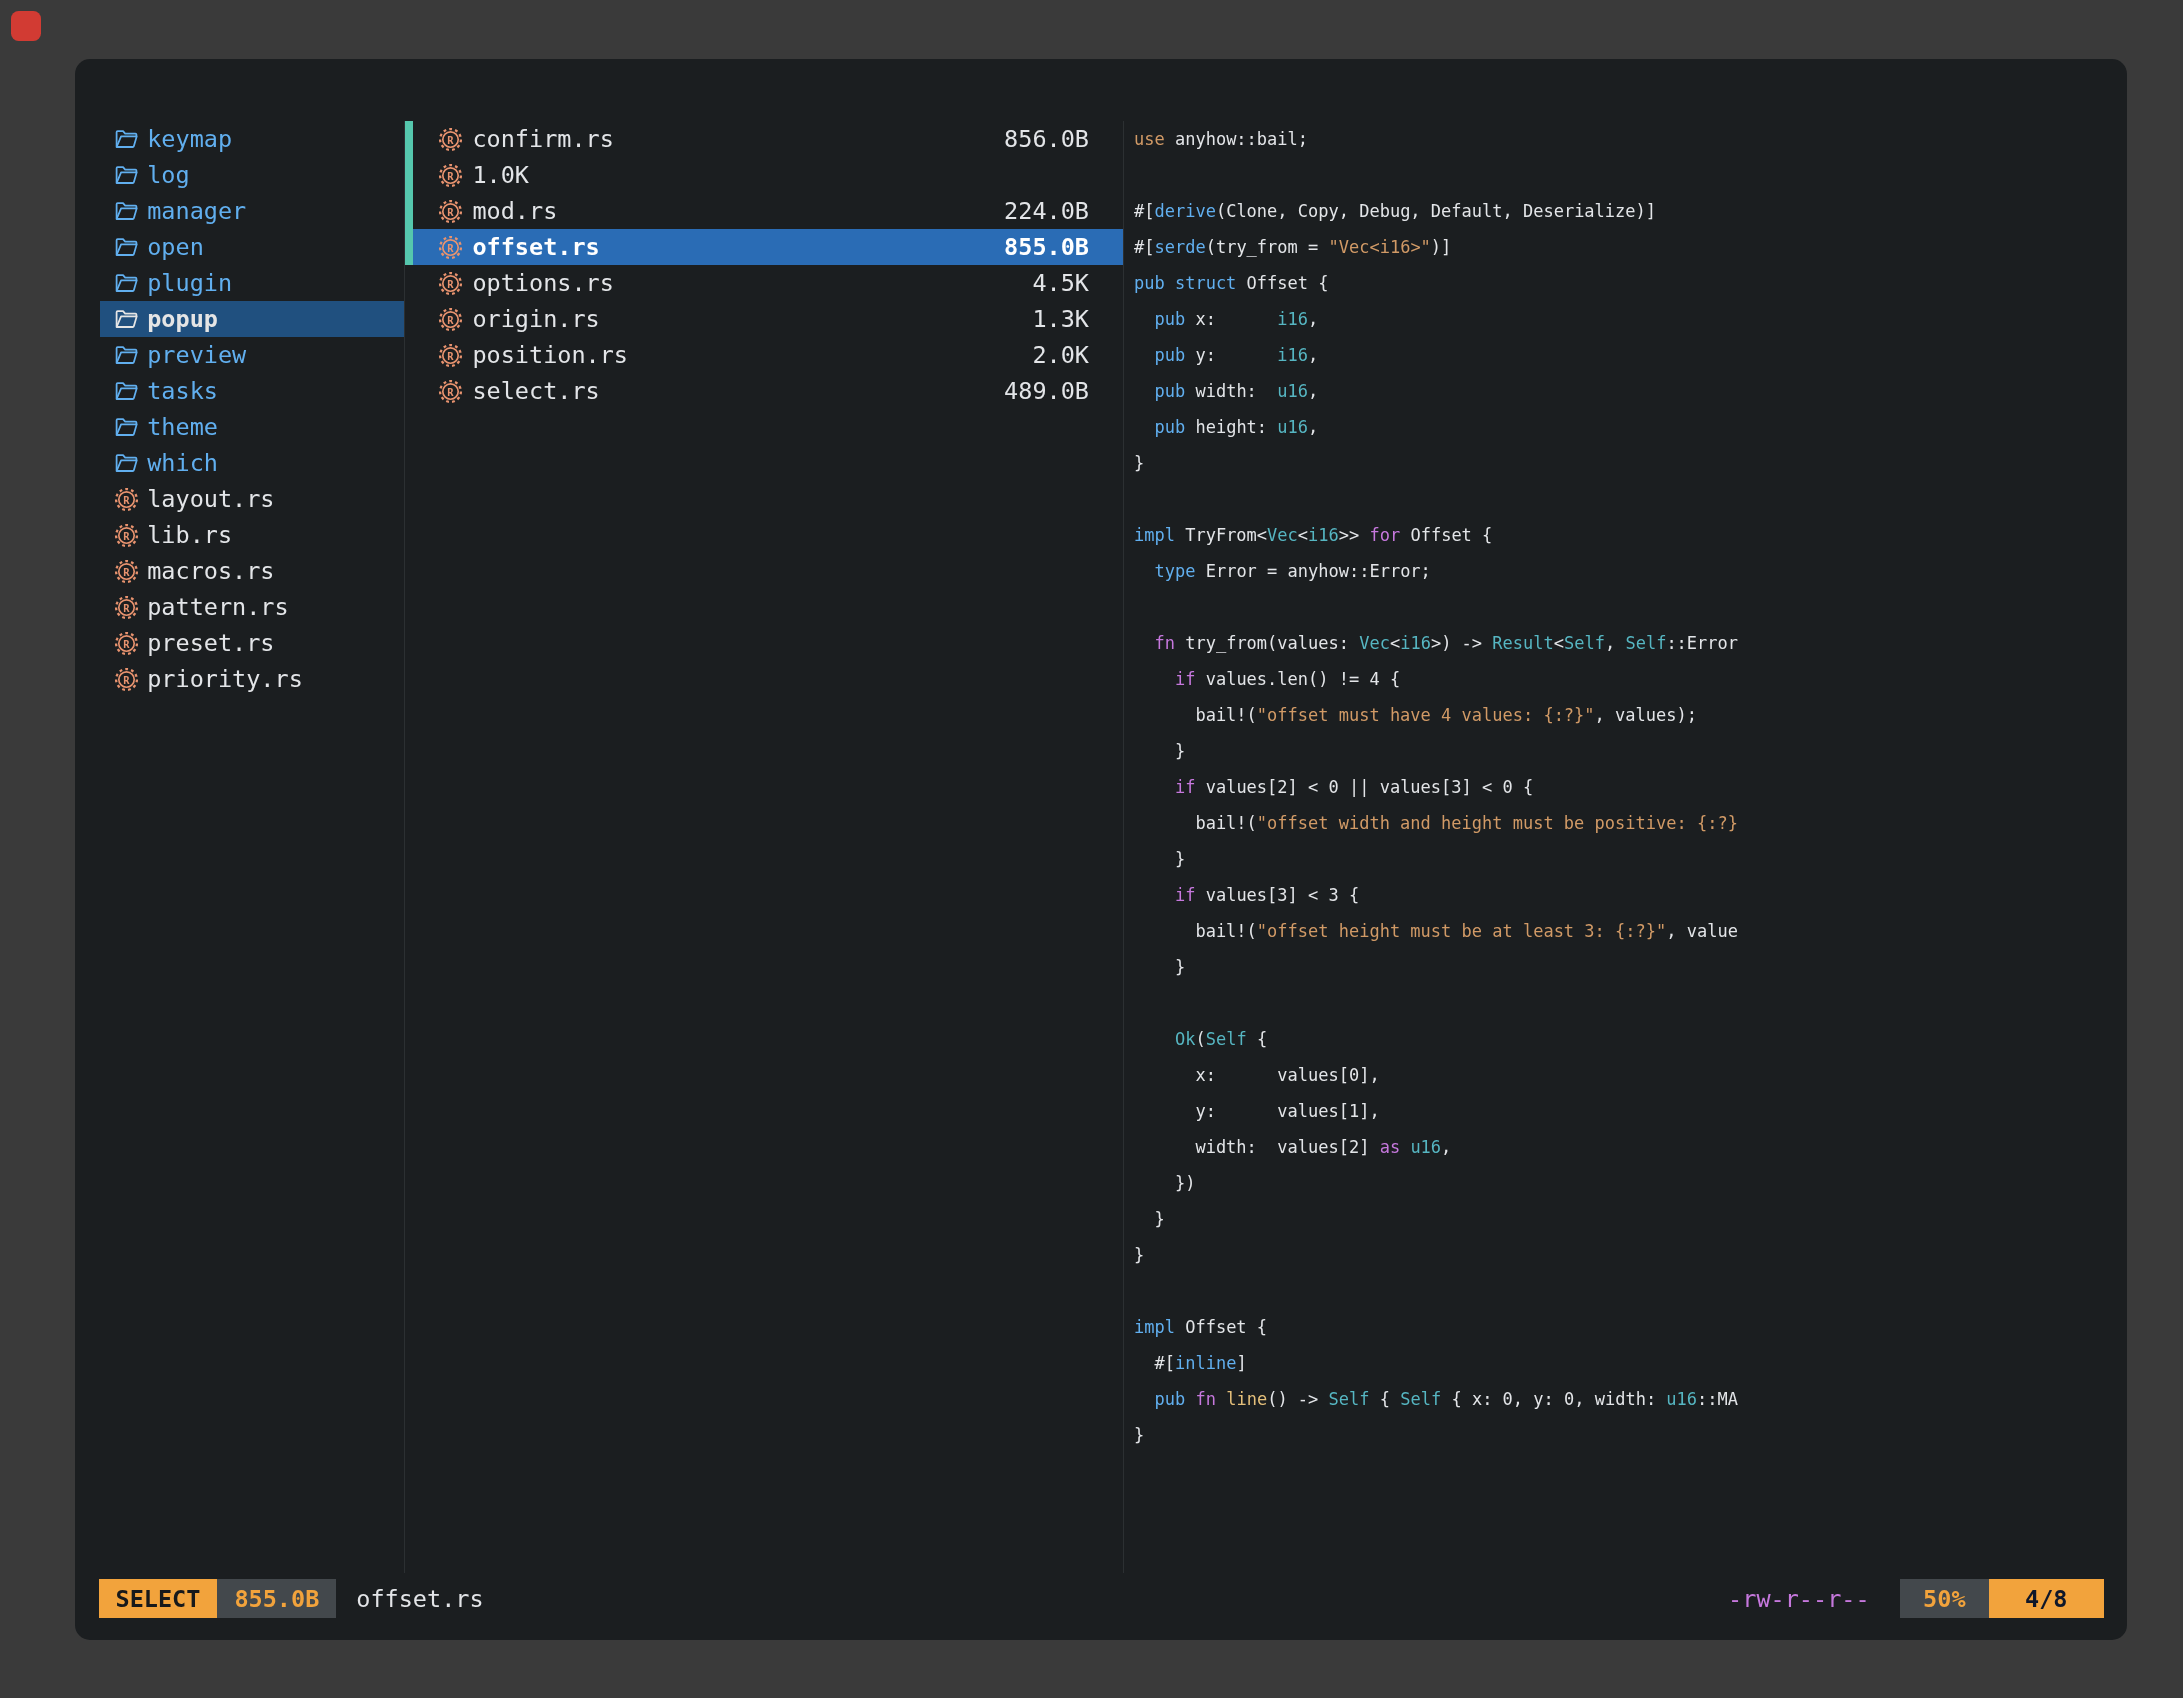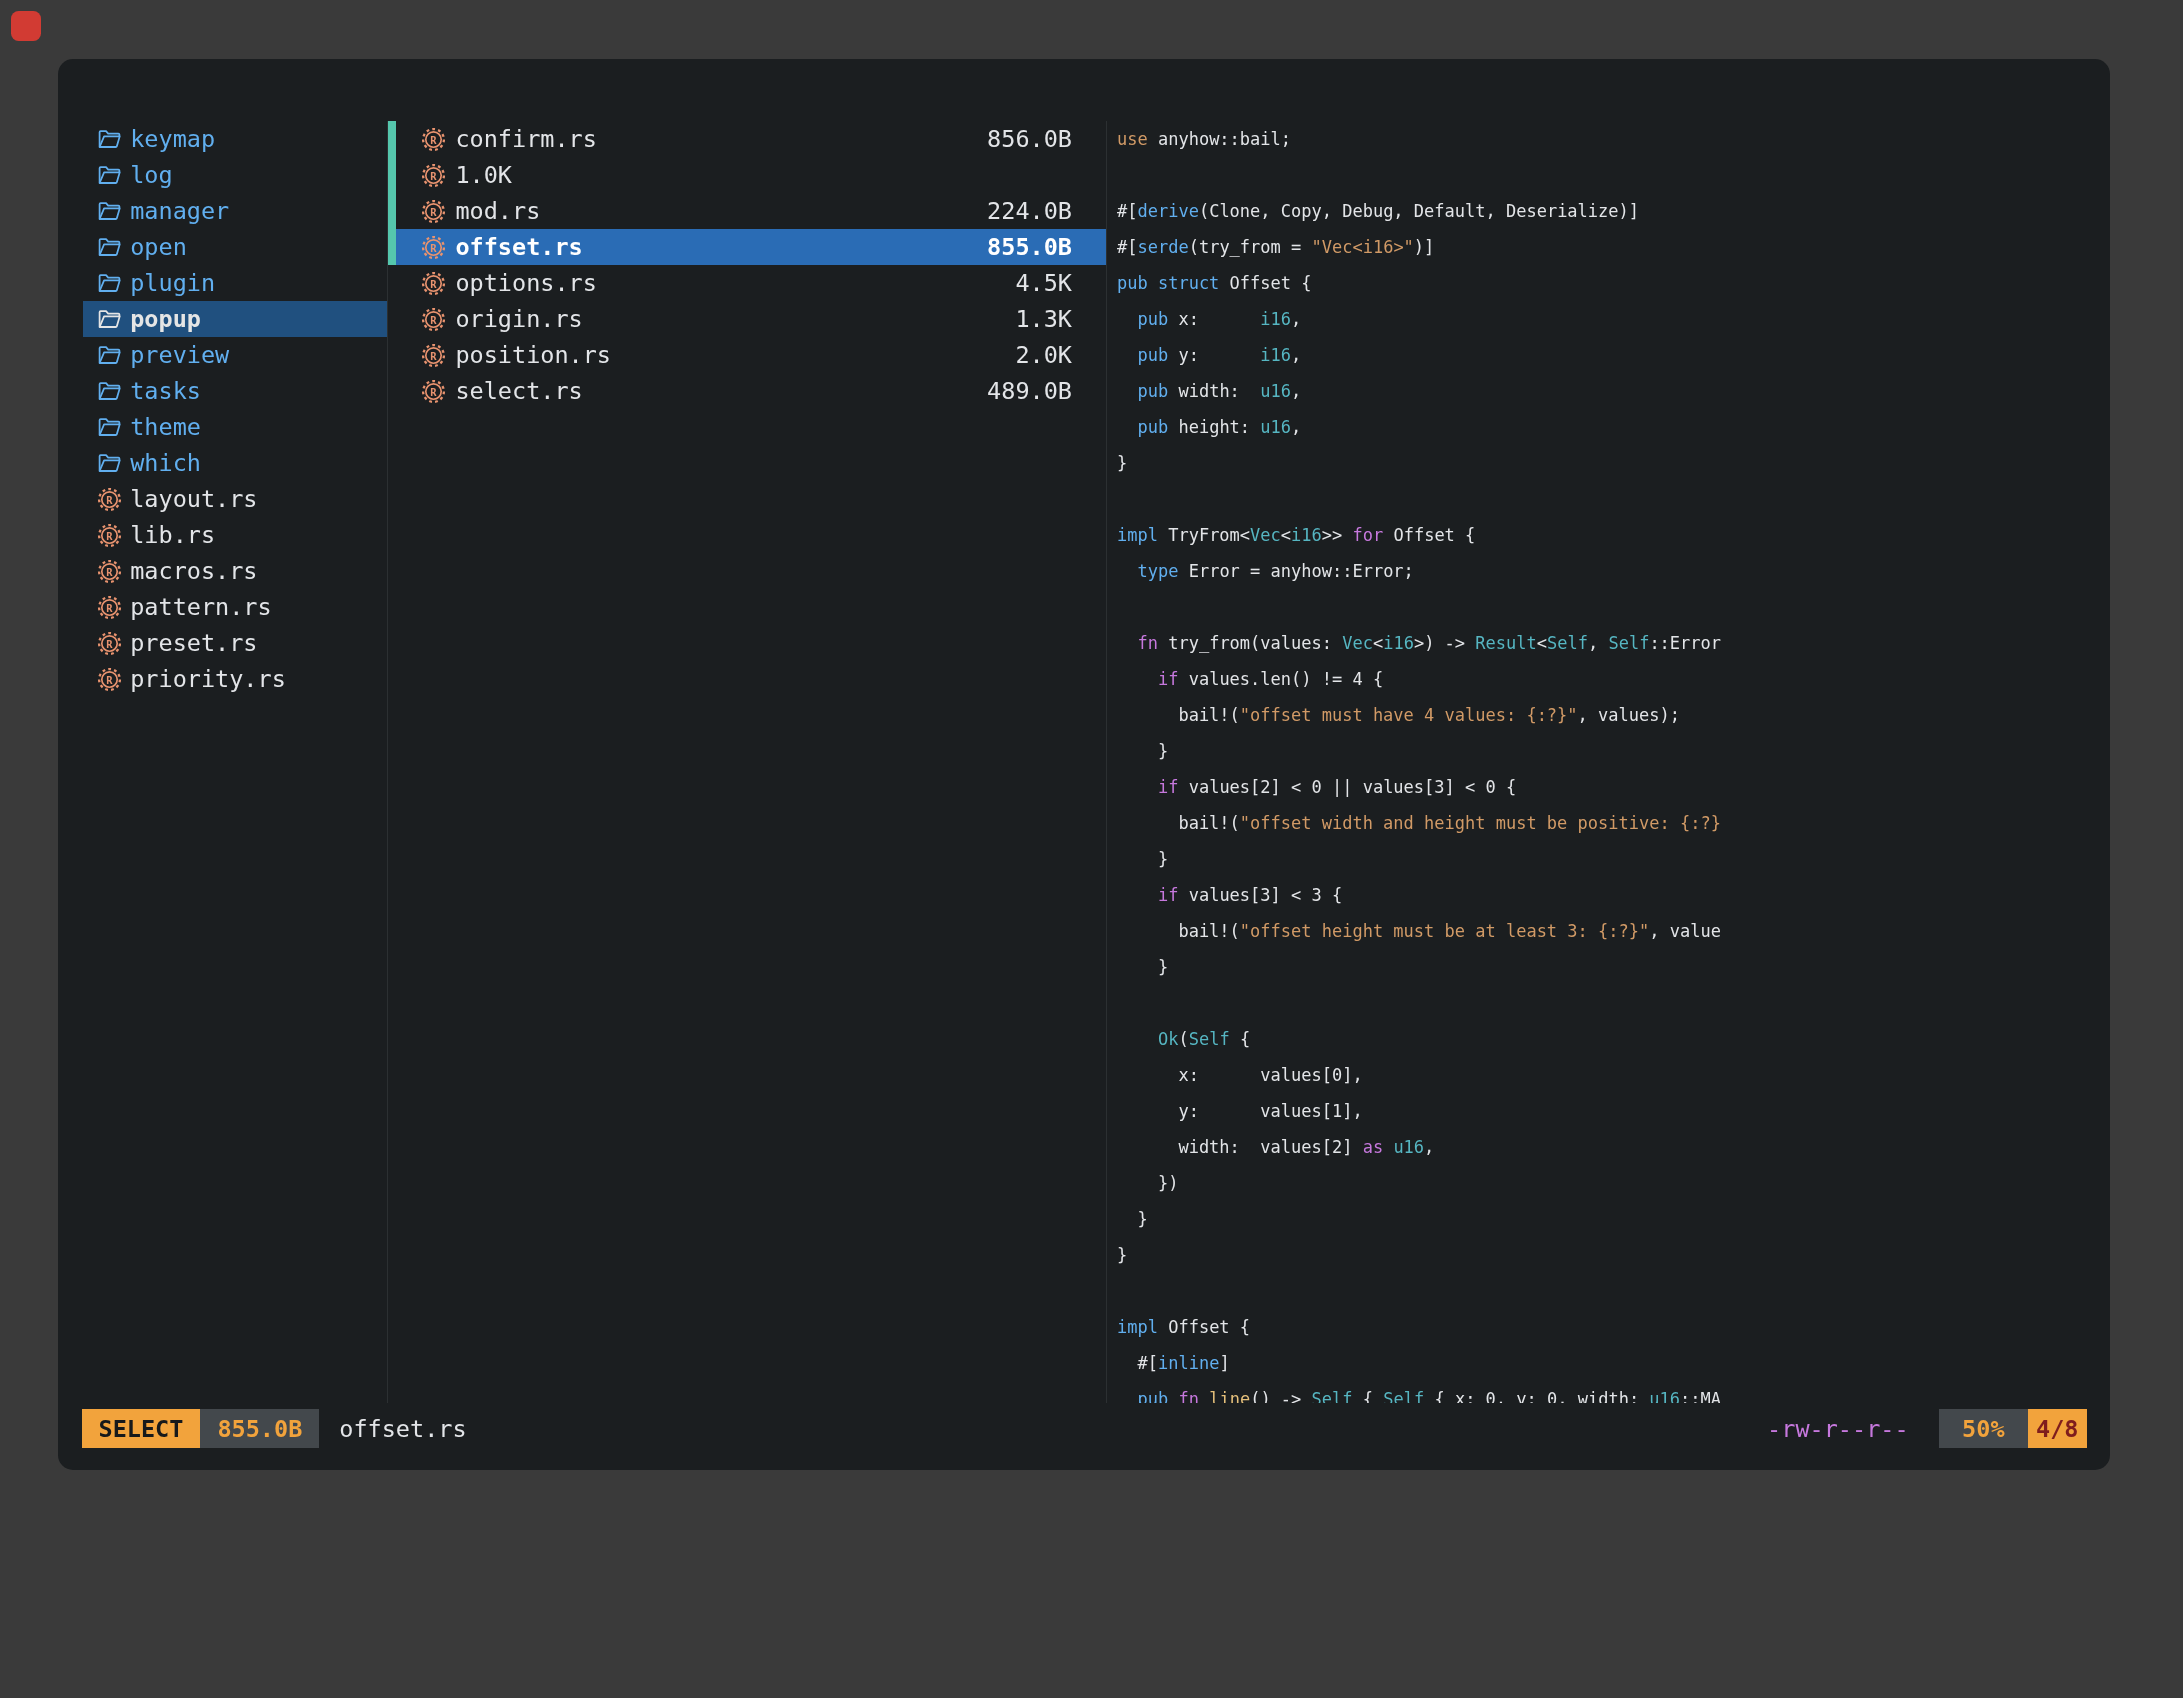--- a/index.html
+++ b/index.html
@@ -1,21 +1,21 @@
 <!DOCTYPE html>
 <html style="font-size:13.4px"><head>
 <meta charset="utf-8">
 <style>
   * { margin:0; padding:0; box-sizing:border-box; }
   html,body { width:2183px; height:1698px; overflow:hidden;
     background:#3a3a3a; font-family:"DejaVu Sans Mono", monospace; }
   .desktop { position:relative; width:2183px; height:1698px; }
   .red-dot { position:absolute; left:11px; top:11px; width:30px; height:30px;
     border-radius:7.6px; background:#d23b33; }
-  .window { position:absolute; left:58px; top:59px; width:2052px; height:1411px;
+  .window { position:absolute; left:75px; top:59px; width:2052px; height:1581px;
     background:#1b1e20; border-radius:15px; overflow:hidden; }
   .panes { position:absolute; top:62px; left:0; right:0; bottom:67px; display:flex; }
   .pane { overflow:hidden; }
   .pane-left { width:329px; padding-left:25px; }
   .pane-mid { width:720px; border-left:1.7px solid #2c3032; border-right:1.7px solid #2c3032; }
   .pane-right { flex:1; padding-left:10px; }
 
   .row { height:36px; display:flex; align-items:center; font-size:23.5px; white-space:nowrap; }
   .icon { width:27px; height:27px; display:inline-flex; align-items:center; justify-content:center; flex:0 0 auto; }
   .icon svg { display:block; }
@@ -45,21 +45,21 @@
 
   .statusbar { position:absolute; left:0; right:0; bottom:22px; height:39px;
     display:flex; align-items:center; padding:0 23.5px; font-size:23.5px; color:#e3e5e8; }
   .chip { height:39px; display:inline-flex; align-items:center; font-weight:bold; }
   .chip.mode { background:#f2a33c; color:#17191b; padding:0 17px; }
   .chip.size { background:#43484c; color:#f2a33c; padding:0 17px; }
   .filename { margin-left:20px; }
   .spacer { flex:1; }
   .perms { color:#c678dd; margin-right:30px; }
   .chip.percent { background:#43484c; color:#f2a33c; padding:0 23.5px; }
-  .chip.pos { background:#f2a33c; color:#7f1d1d; padding:0 8px; }
+  .chip.pos { background:#f2a33c; color:#0f172a; padding:0 36px; }
 </style>
 </head>
 <body>
 
 <div class="desktop">
   <div class="red-dot"></div>
   <div class="window">
     <div class="panes">
       <div class="pane pane-left">
           <div class="row side-row side-dir">

